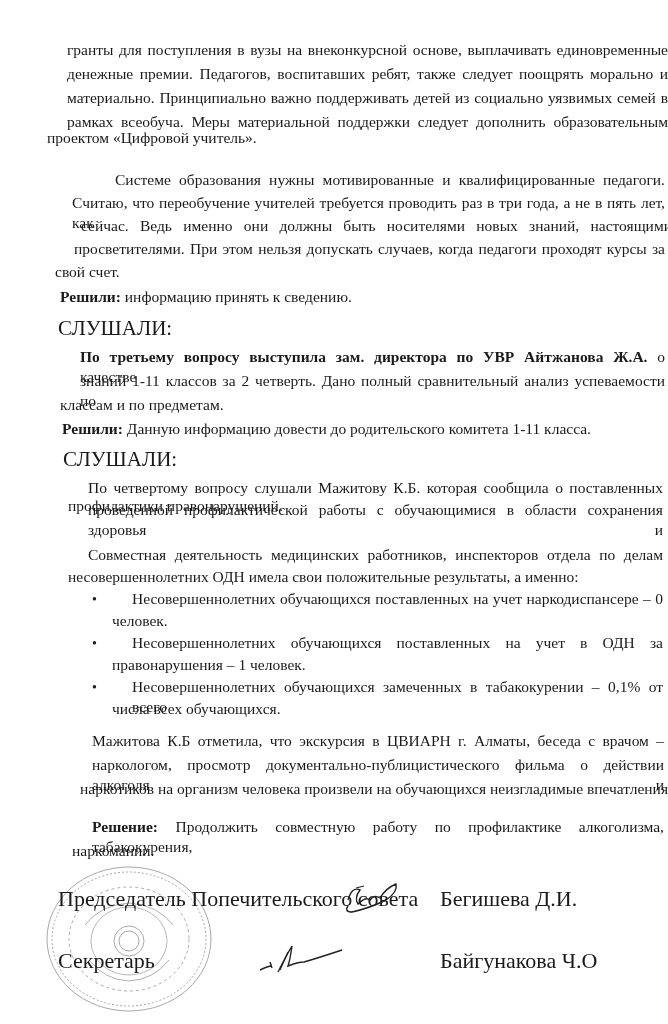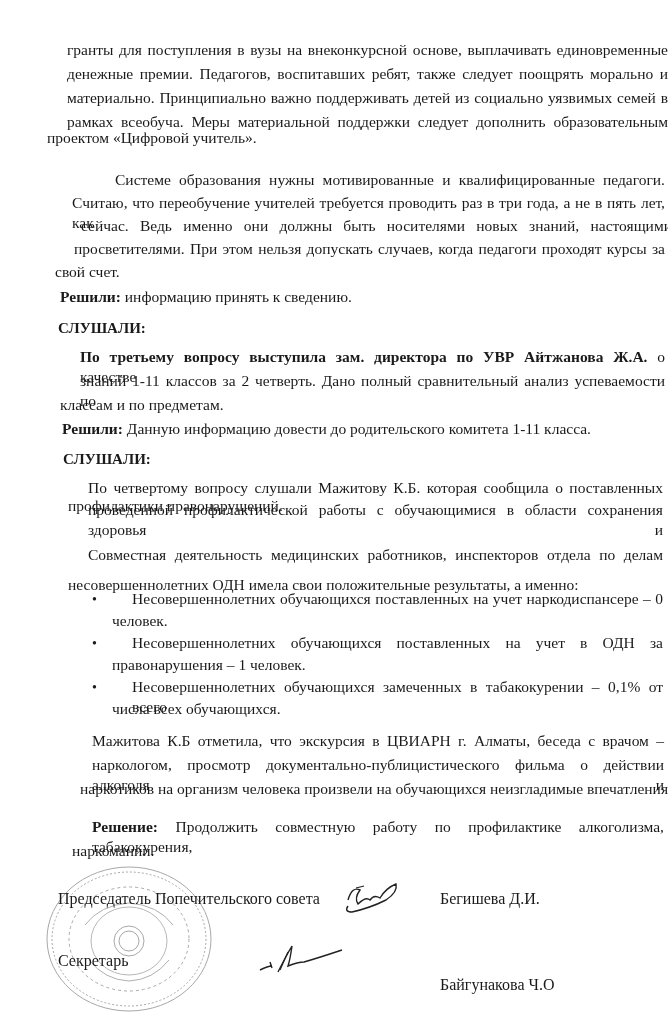--- a/index.html
+++ b/index.html
@@ -1,23 +1,23 @@
 <!DOCTYPE html>
 <html><head>
   <meta charset="utf-8">
   <style>
     html, body { margin: 0; padding: 0; background: #ffffff; }
     body { width: 668px; height: 1024px; position: relative; overflow: hidden;
            font-family: "Liberation Serif", serif; color: #1a1a1a; }
     .line { position: absolute; font-size: 15.5px; line-height: 20px; white-space: nowrap; }
     .just { text-align: justify; text-align-last: justify; white-space: normal; margin-left: 20px; }
     .b { font-weight: bold; }
-    .h { position: absolute; font-size: 15px; font-weight: bold; line-height: 20px; }
+    .h { position: absolute; font-size: 21px; font-weight: normal; line-height: 20px; }
     .bullet { position: absolute; font-size: 14px; line-height: 20px; }
-    .sig-text { position: absolute; font-size: 16px; line-height: 20px; white-space: nowrap; }
+    .sig-text { position: absolute; font-size: 22px; line-height: 20px; white-space: nowrap; }
     .stamp { position: absolute; left: 45px; top: 865px; width: 168px; height: 148px; }
     .signature { position: absolute; }
   </style>
 </head>
 <body>
 
 <div>
   <div class="line just" style="left:47px; top:40px; width:601px;">гранты для поступления в вузы на внеконкурсной основе, выплачивать единовременные</div>
   <div class="line just" style="left:47px; top:64px; width:601px;">денежные премии. Педагогов, воспитавших ребят, также следует поощрять морально и</div>
   <div class="line just" style="left:47px; top:88px; width:601px;">материально. Принципиально важно поддерживать детей из социально уязвимых семей в</div>
@@ -54,21 +54,21 @@
 <div class="h" style="left:63px; top:449px;">СЛУШАЛИ:</div>
 
 <div>
   <div class="line just" style="left:68px; top:478px; width:575px;">По четвертому  вопросу слушали Мажитову К.Б.  которая сообщила о поставленных</div>
   <div class="line just" style="left:68px; top:500px; width:575px;">проведенной профилактической работы с обучающимися в области сохранения здоровья и</div>
   <div class="line" style="left:68px; top:496px;">профилактики правонарушений.</div>
 </div>
 
 <div>
   <div class="line just" style="left:68px; top:545px; width:575px;">Совместная деятельность медицинских работников, инспекторов отдела по делам</div>
-  <div class="line" style="left:68px; top:567px;margin-top:8px;">несовершеннолетних ОДН имела свои положительные результаты, а именно:</div>
+  <div class="line" style="left:68px; top:567px;">несовершеннолетних ОДН имела свои положительные результаты, а именно:</div>
 </div>
 
 <div>
   <div>
     <span class="bullet" style="left:92px; top:590px;">•</span>
     <div class="line just" style="left:112px; top:589px; width:531px;">Несовершеннолетних обучающихся поставленных на учет наркодиспансере – 0</div>
     <div class="line" style="left:112px; top:611px;">человек.</div>
   </div>
   <div>
     <span class="bullet" style="left:92px; top:634px;">•</span>
@@ -113,13 +113,13 @@
   <path d="M8 22 Q12 8 20 12 Q14 20 18 26 Q26 18 30 22 Q34 16 40 20 Q46 10 56 6 Q58 14 46 22 Q30 30 12 34 Q4 34 8 28" fill="none" stroke="#222" stroke-width="1.4"></path>
   <path d="M16 10 L24 8" stroke="#222" stroke-width="1.2"></path>
 </svg>
 <div class="sig-text" style="left:440px; top:889px;">Бегишева Д.И.</div>
 
 <div class="sig-text" style="left:58px; top:951px;">Секретарь</div>
 <svg class="signature" style="left:258px; top:938px; width:90px; height:36px;" viewBox="0 0 90 36">
   <path d="M2 32 Q10 28 14 28 M12 24 L14 30 M20 34 Q28 18 34 8 Q32 22 30 28 Q40 24 46 24 Q60 20 84 12" fill="none" stroke="#222" stroke-width="1.4"></path>
   <path d="M22 32 L30 14" stroke="#222" stroke-width="1.2"></path>
 </svg>
-<div class="sig-text" style="left:440px; top:951px;margin-top:24px;">Байгунакова Ч.О</div>
+<div class="sig-text" style="left:440px; top:951px;">Байгунакова Ч.О</div>
 
 </body></html>

